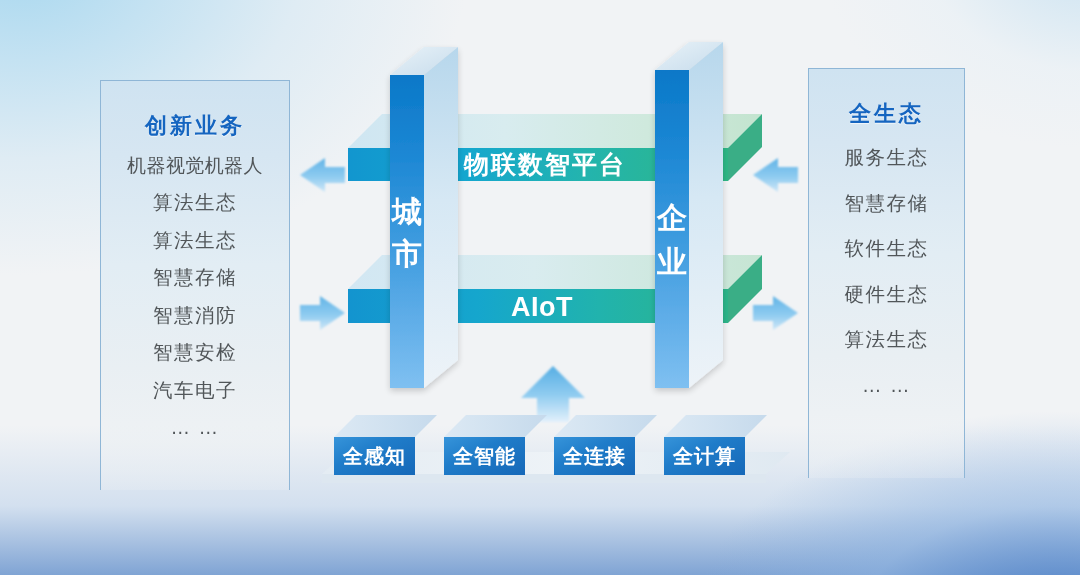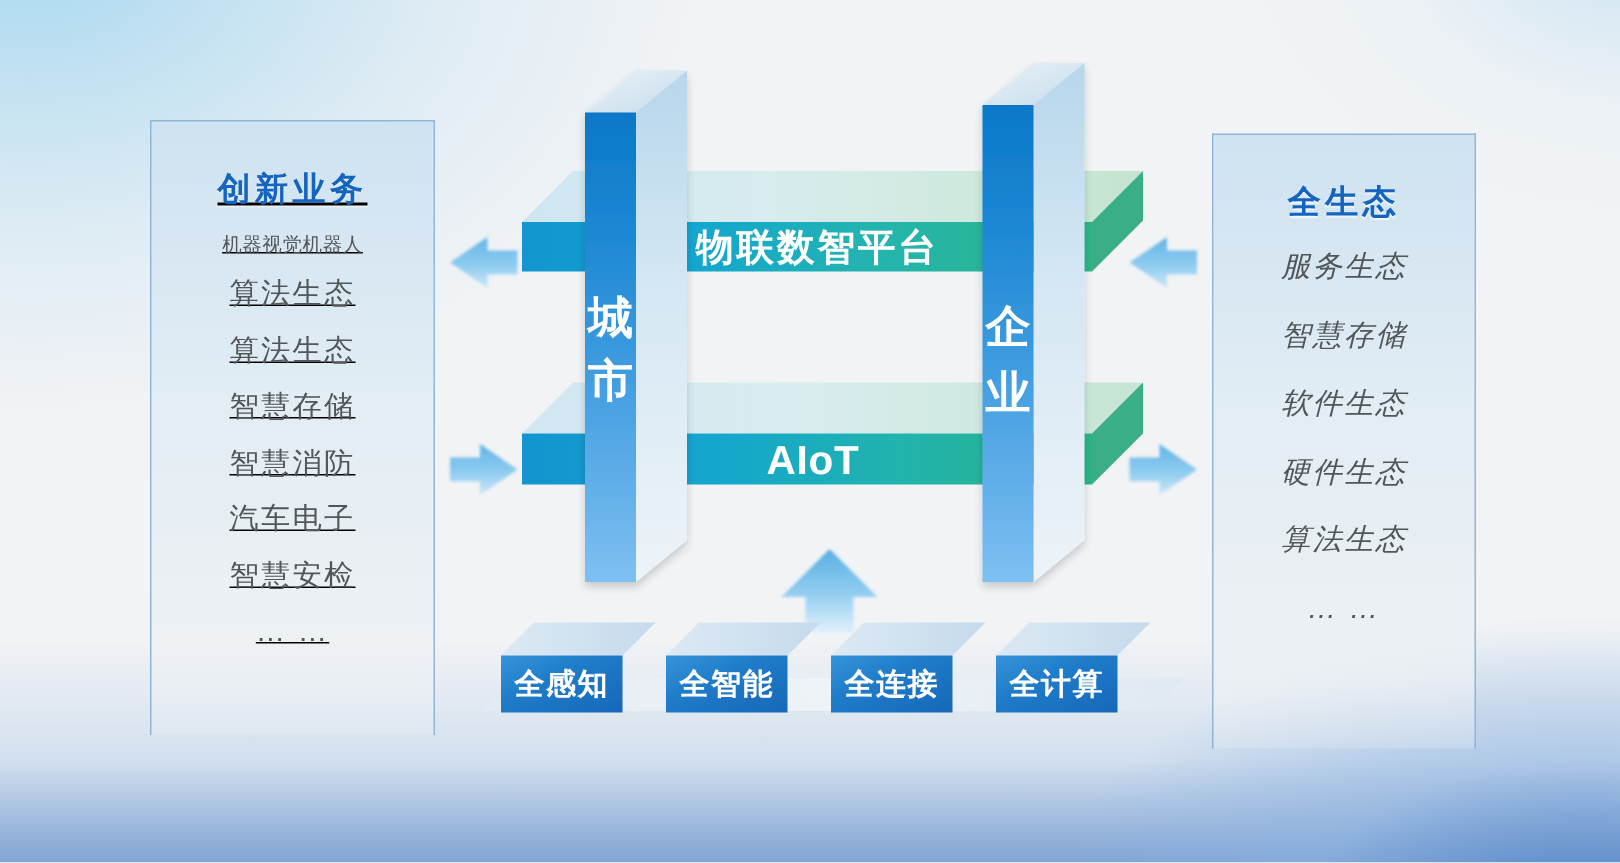--- a/index.html
+++ b/index.html
@@ -37,35 +37,35 @@
   .side-panel{
     position:absolute;
     border:1px solid #8fb6d6;
     border-bottom:none;
     box-sizing:border-box;
     background:linear-gradient(to bottom,
       #cfe3f1 0%, #d6e6f2 18%, #e2edf4 45%, #e9eff3 70%,
       rgba(237,241,244,.7) 88%, rgba(238,241,244,.25) 100%);
     text-align:center;
   }
-  .side-panel.left{left:100px;top:80px;width:190px;height:410px;text-decoration:underline;}
-  .side-panel.right{left:808px;top:89px;width:176px;height:410px;}
+  .side-panel.left{left:100px;top:80px;width:190px;height:410px;}
+  .side-panel.right{left:808px;top:68px;width:157px;height:410px;}
   .panel-title{
     color:#1565c0;font-weight:bold;font-size:22px;
     letter-spacing:3px;margin-top:30px;margin-bottom:6px;
     text-shadow:0 1px 1px rgba(255,255,255,.7);
   }
   .panel-list{list-style:none;margin:0;padding:0;}
   .panel-list li{
     color:#515659;font-size:19.5px;letter-spacing:1.5px;
     line-height:1.0;
   }
   .left .panel-list li{padding:9px 0 9px 0;}
-  .left .panel-list li:first-child{font-size:13px;letter-spacing:.4px;}
-  .right .panel-list li{padding:13px 0 13px 0;font-style:italic;}
+  .left .panel-list li:first-child{font-size:19px;letter-spacing:.4px;}
+  .right .panel-list li{padding:13px 0 13px 0;}
   .ellipsis{color:#6b7075;letter-spacing:2px;font-size:16px;}
 
   
   .center{position:absolute;left:0;top:0;width:1080px;height:575px;}
 </style>
 </head>
 <body>
 
 <div id="stage">
 
@@ -75,22 +75,22 @@
   <div class="bg-layer bg-bottomright"></div>
 
   <div class="side-panel left">
     <div class="panel-title">创新业务</div>
     <ul class="panel-list">
       <li>机器视觉机器人</li>
       <li>算法生态</li>
       <li>算法生态</li>
       <li>智慧存储</li>
       <li>智慧消防</li>
+      <li>智慧安检</li>
       <li>汽车电子</li>
-      <li>智慧安检</li>
       <li class="ellipsis">… …</li>
     </ul>
   </div>
 
   <div class="side-panel right">
     <div class="panel-title">全生态</div>
     <ul class="panel-list">
       <li>服务生态</li>
       <li>智慧存储</li>
       <li>软件生态</li>

